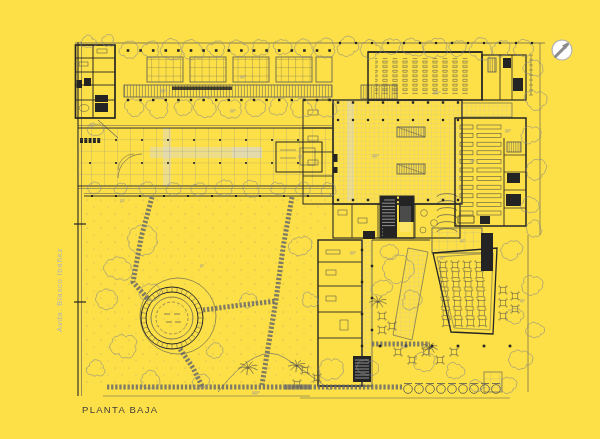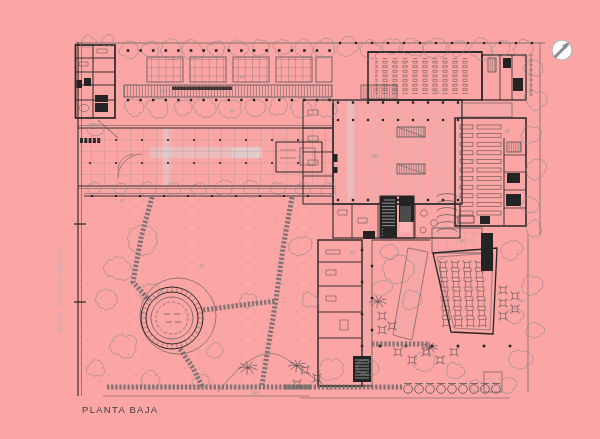--- a/index.html
+++ b/index.html
@@ -1,16 +1,16 @@
 <!DOCTYPE html>
 <html><head>
 <meta charset="utf-8">
 <style>
   html,body{margin:0;padding:0;background:#ffffff;}
-  .page{position:relative;width:600px;height:439px;background:#fca5a5;overflow:hidden;
+  .page{position:relative;width:600px;height:439px;background:#fde047;overflow:hidden;
         font-family:"Liberation Sans","DejaVu Sans",sans-serif;}
   .page svg{position:absolute;left:0;top:0;}
   text{font-family:"Liberation Sans","DejaVu Sans",sans-serif;}
 </style>
 </head>
 <body>
 
 <div class="page">
 <svg id="plan" width="600" height="439" viewBox="0 0 600 439">
   <defs>

